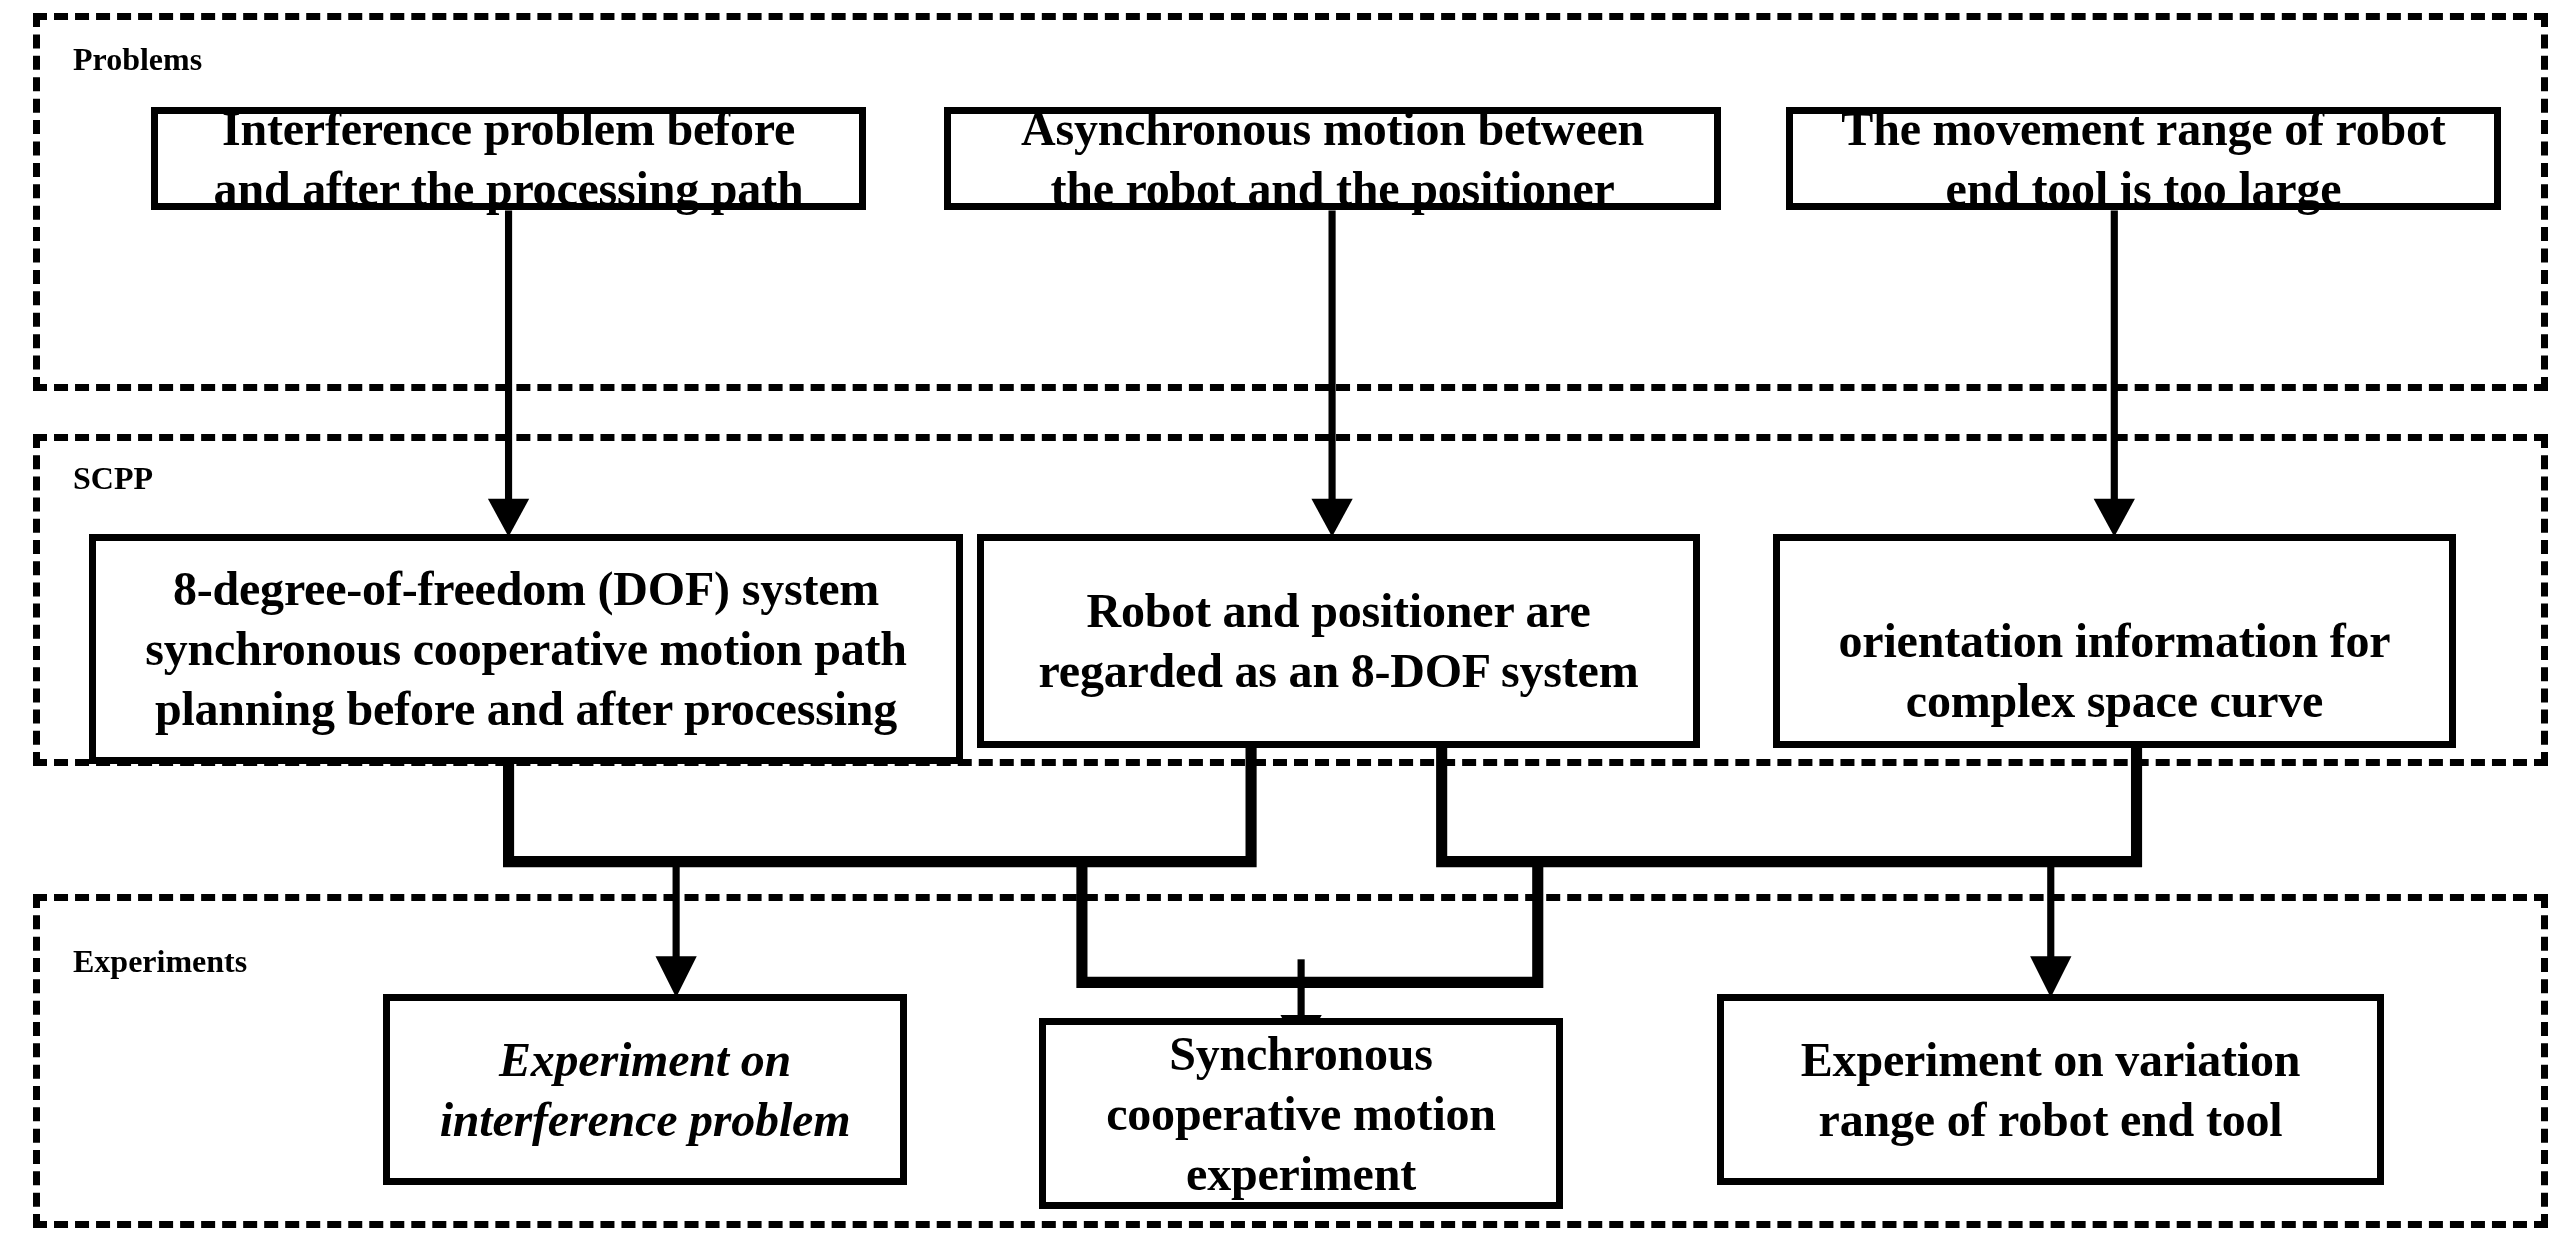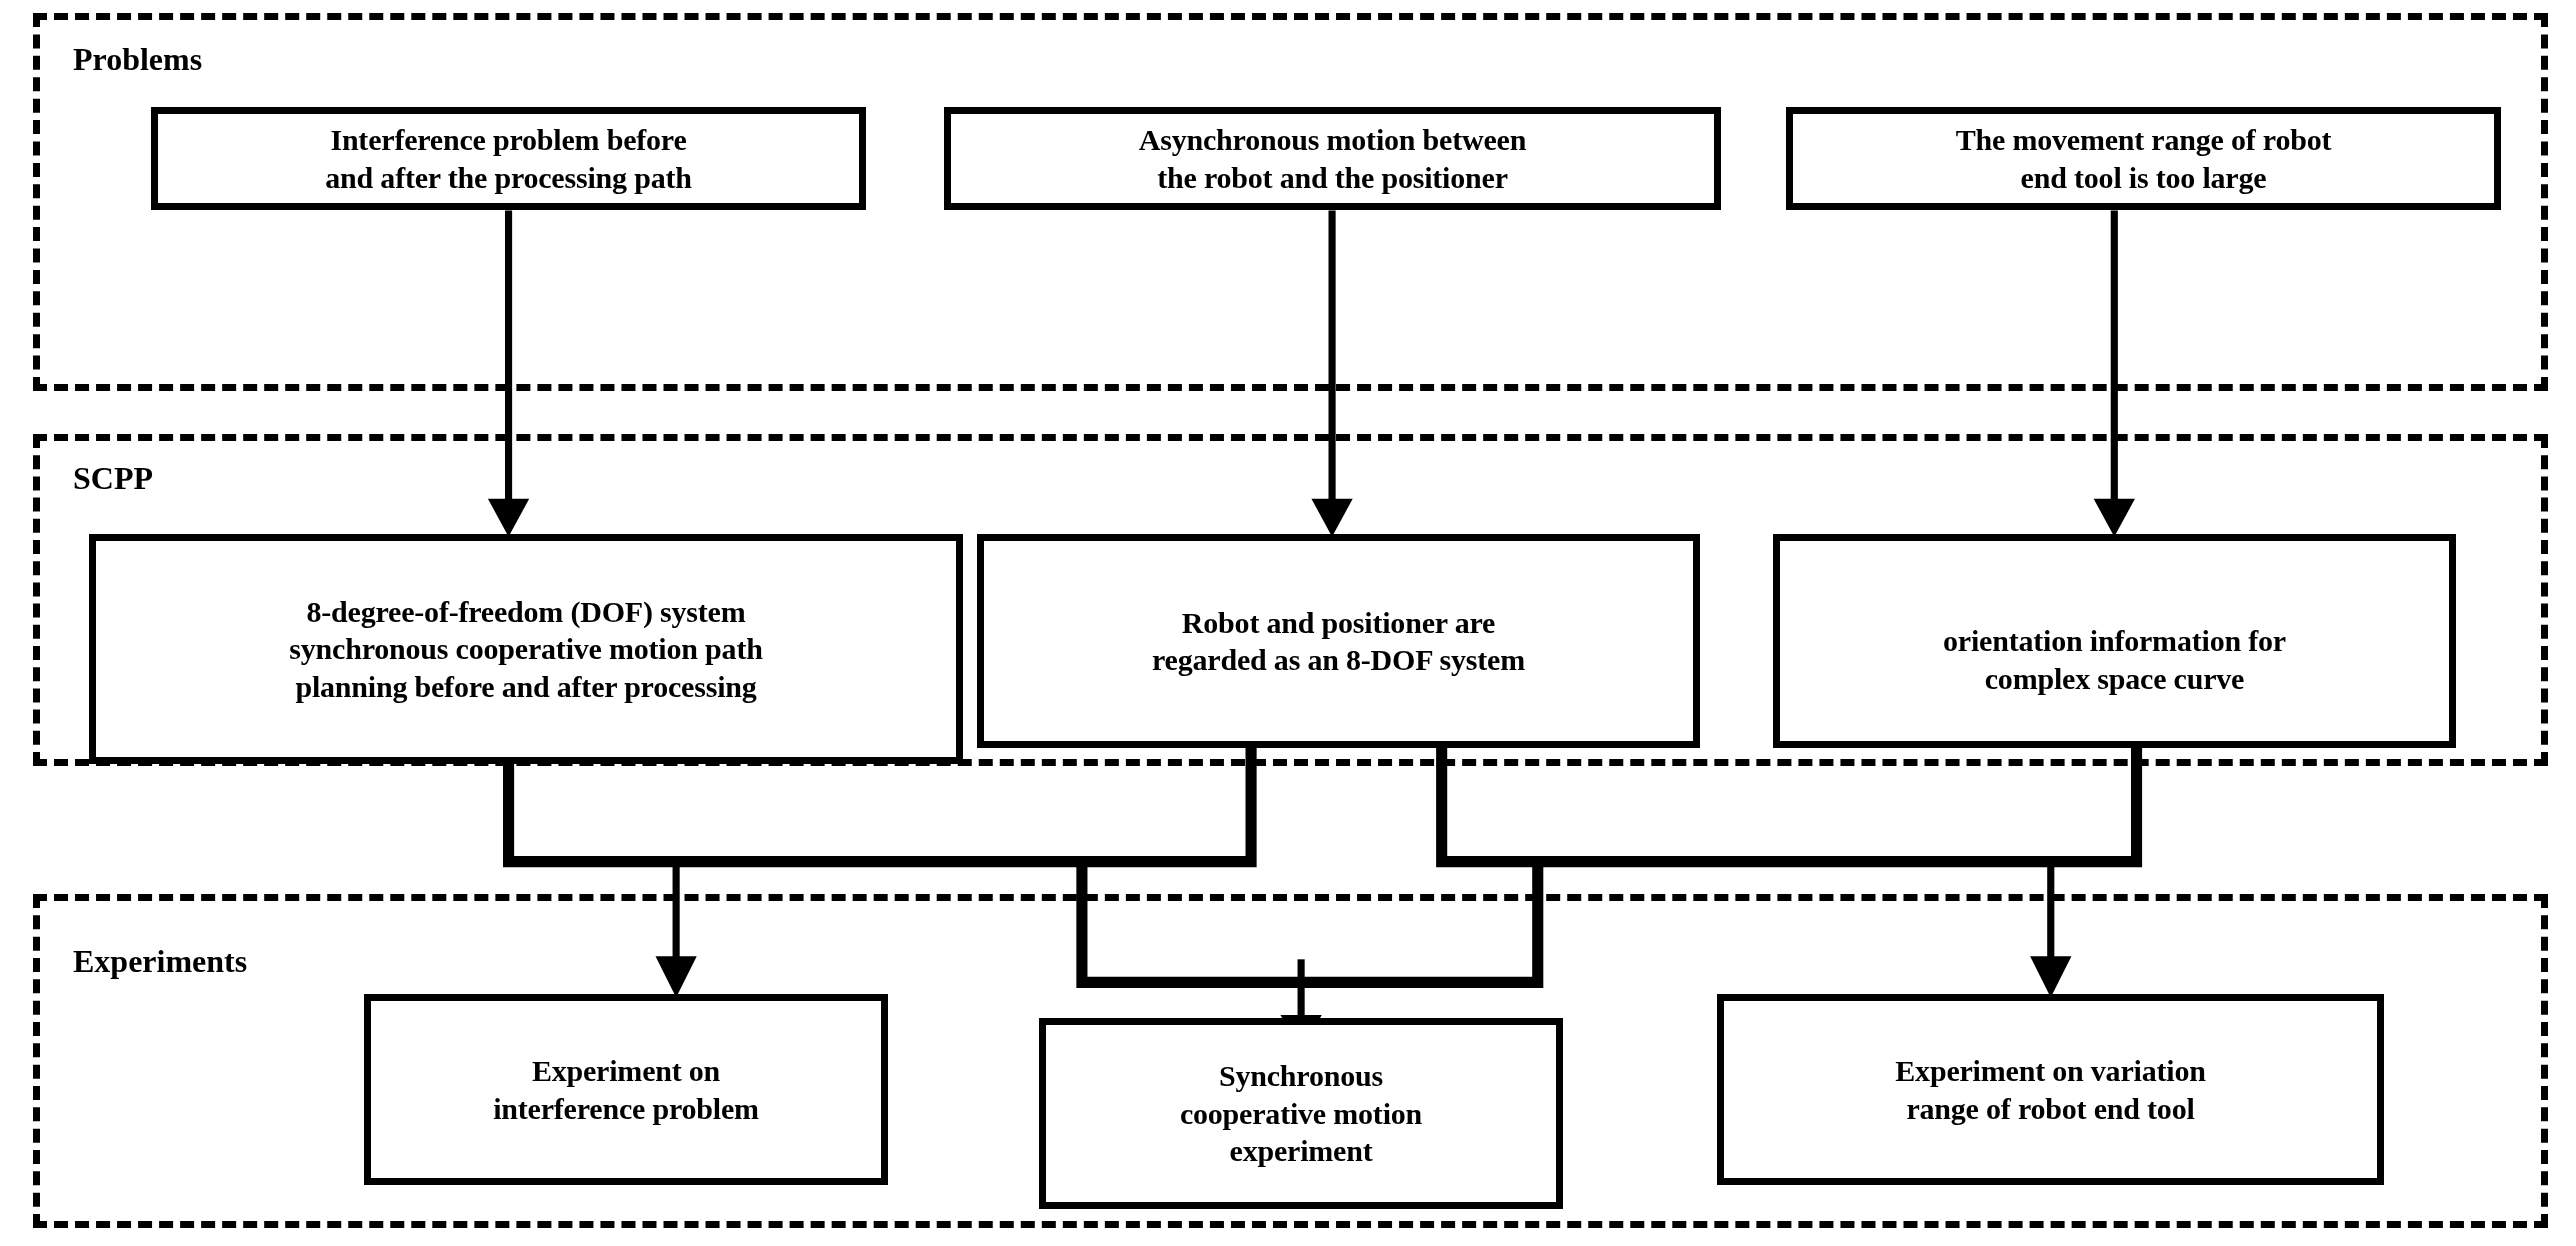--- a/index.html
+++ b/index.html
@@ -48,37 +48,37 @@
     display: flex;
     align-items: center;
     justify-content: center;
     text-align: center;
     font-weight: bold;
     color: #000000;
     padding: 4.8px 12.7px;
     z-index: 3;
   }
   .node .txt {
-    font-size: 30px;
+    font-size: 48px;
     line-height: 1.25;
     letter-spacing: -0.2px;
   }
 
   
   #node-p1 { left: 151px;  top: 107px; width: 715px;  height: 103px; }
   #node-p2 { left: 944px; top: 107px; width: 777px;  height: 103px; }
   #node-p3 { left: 1786px; top: 107px; width: 715px;  height: 103px; }
 
   
   #node-s1 { left: 70px;   top: 534px; width: 874px; height: 230px; margin-left: 19px; }
   #node-s2 { left: 977px; top: 534px; width: 723px;  height: 214px; }
   #node-s3 { left: 1773px; top: 534px; width: 683px;  height: 214px; }
 
   
-  #node-e1 { left: 364px;  top: 994px; width: 524px; height: 191px; }
+  #node-e1 { left: 383px;  top: 994px; width: 524px; height: 191px; font-style: italic; }
   #node-e2 { left: 1039px; top: 994px; width: 524px; height: 191px; margin-top: 24px; }
   #node-e3 { left: 1717px; top: 994px; width: 667px; height: 191px; }
 
   
   #connectors {
     position: absolute;
     left: 0; top: 0;
     width: 2576px;
     height: 1246px;
     z-index: 2;

